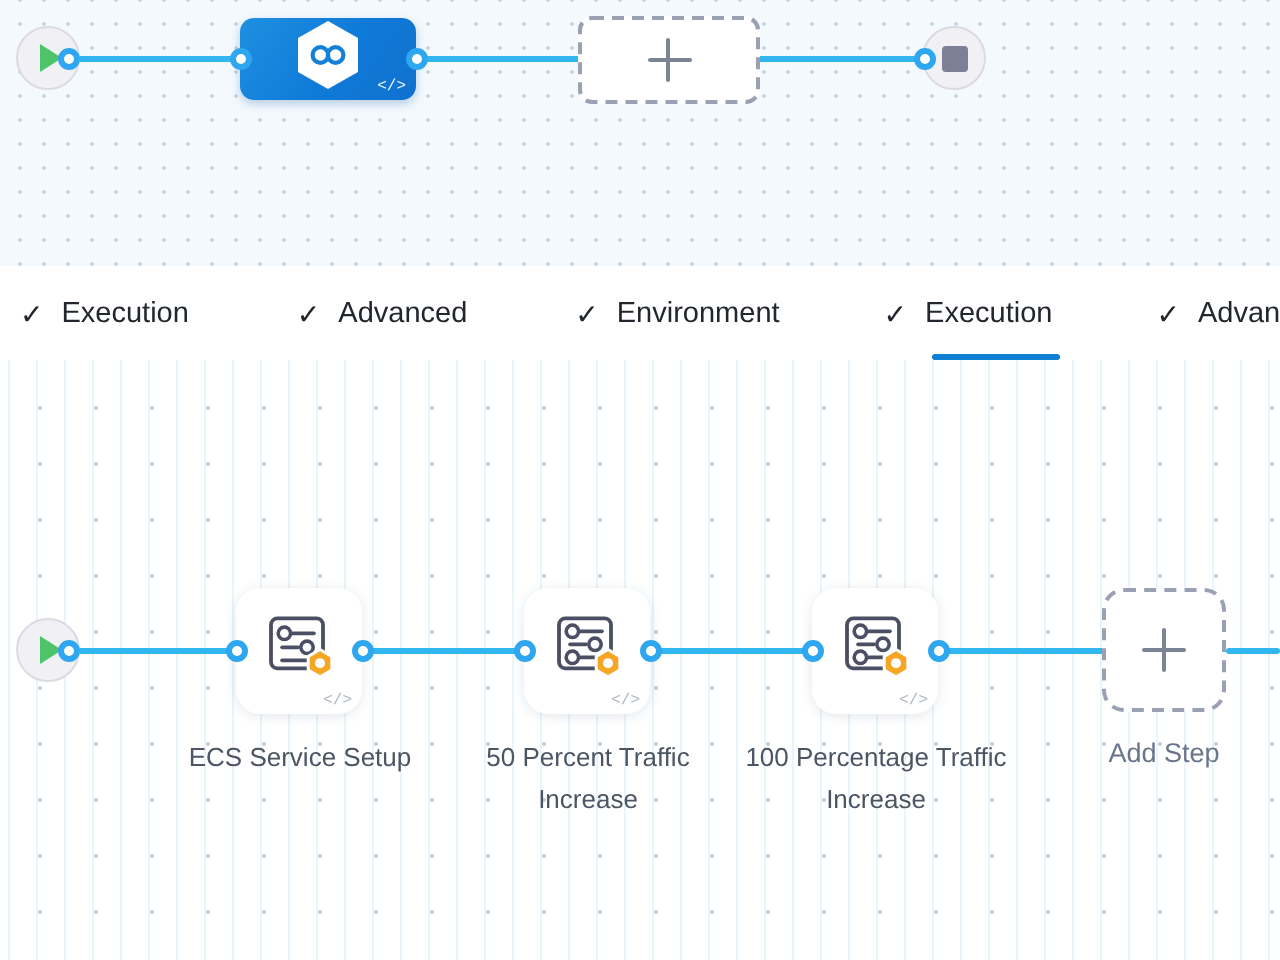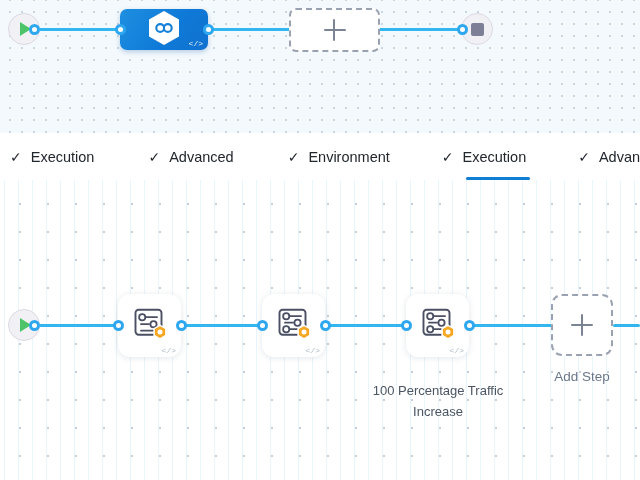--- a/index.html
+++ b/index.html
@@ -226,20 +226,21 @@
           <g transform="translate(20.5,19.5)">
             <polygon points="7.5,0.6 13.4,4 13.4,10.8 7.5,14.2 1.6,10.8 1.6,4" fill="#f5a623" stroke="#ffffff" stroke-width="1.5"></polygon>
             <circle cx="7.5" cy="7.4" r="2.5" fill="#ffffff"></circle>
           </g>
         </svg>
       </div>
       <span class="step-code">&lt;/&gt;</span>
     </div>
     <div class="port" style="left:113px;top:140px;"></div>
     <div class="port" style="left:176px;top:140px;"></div>
+    <div class="step-caption" style="left:75px;top:188px;">ECS Service Setup</div>
 
     <div class="step-node" style="left:262px;top:114px;">
       <div class="step-icon">
         <svg width="36" height="36" viewBox="0 0 36 36">
           <rect x="3.5" y="4.5" width="26" height="25" rx="3.2" fill="none" stroke="#4a4f63" stroke-width="1.9"></rect>
           <g stroke="#4a4f63" stroke-width="1.8" stroke-linecap="round" fill="none">
             <line x1="13" y1="11" x2="25" y2="11"></line>
             <line x1="9" y1="17.5" x2="17" y2="17.5"></line>
             <line x1="13" y1="24" x2="25" y2="24"></line>
           </g>
@@ -249,20 +250,21 @@
           <g transform="translate(20.5,19.5)">
             <polygon points="7.5,0.6 13.4,4 13.4,10.8 7.5,14.2 1.6,10.8 1.6,4" fill="#f5a623" stroke="#ffffff" stroke-width="1.5"></polygon>
             <circle cx="7.5" cy="7.4" r="2.5" fill="#ffffff"></circle>
           </g>
         </svg>
       </div>
       <span class="step-code">&lt;/&gt;</span>
     </div>
     <div class="port" style="left:257px;top:140px;"></div>
     <div class="port" style="left:320px;top:140px;"></div>
+    <div class="step-caption" style="left:219px;top:188px;">50 Percent Traffic Increase</div>
 
     <div class="step-node" style="left:406px;top:114px;">
       <div class="step-icon">
         <svg width="36" height="36" viewBox="0 0 36 36">
           <rect x="3.5" y="4.5" width="26" height="25" rx="3.2" fill="none" stroke="#4a4f63" stroke-width="1.9"></rect>
           <g stroke="#4a4f63" stroke-width="1.8" stroke-linecap="round" fill="none">
             <line x1="13" y1="11" x2="25" y2="11"></line>
             <line x1="9" y1="17.5" x2="17" y2="17.5"></line>
             <line x1="13" y1="24" x2="25" y2="24"></line>
           </g>
@@ -272,21 +274,21 @@
           <g transform="translate(20.5,19.5)">
             <polygon points="7.5,0.6 13.4,4 13.4,10.8 7.5,14.2 1.6,10.8 1.6,4" fill="#f5a623" stroke="#ffffff" stroke-width="1.5"></polygon>
             <circle cx="7.5" cy="7.4" r="2.5" fill="#ffffff"></circle>
           </g>
         </svg>
       </div>
       <span class="step-code">&lt;/&gt;</span>
     </div>
     <div class="port" style="left:401px;top:140px;"></div>
     <div class="port" style="left:464px;top:140px;"></div>
-    <div class="step-caption" style="left:363px;top:200px;text-align:center;">100 Percentage Traffic Increase</div>
+    <div class="step-caption" style="left:363px;top:188px;text-align:center;">100 Percentage Traffic Increase</div>
 
     <div class="add-step" style="left:551px;top:114px;">
       <div class="plus"></div>
     </div>
     <div class="add-caption" style="left:532px;top:189px;width:100px;">Add Step</div>
   </div>
 
 </div>
 
 </body></html>

